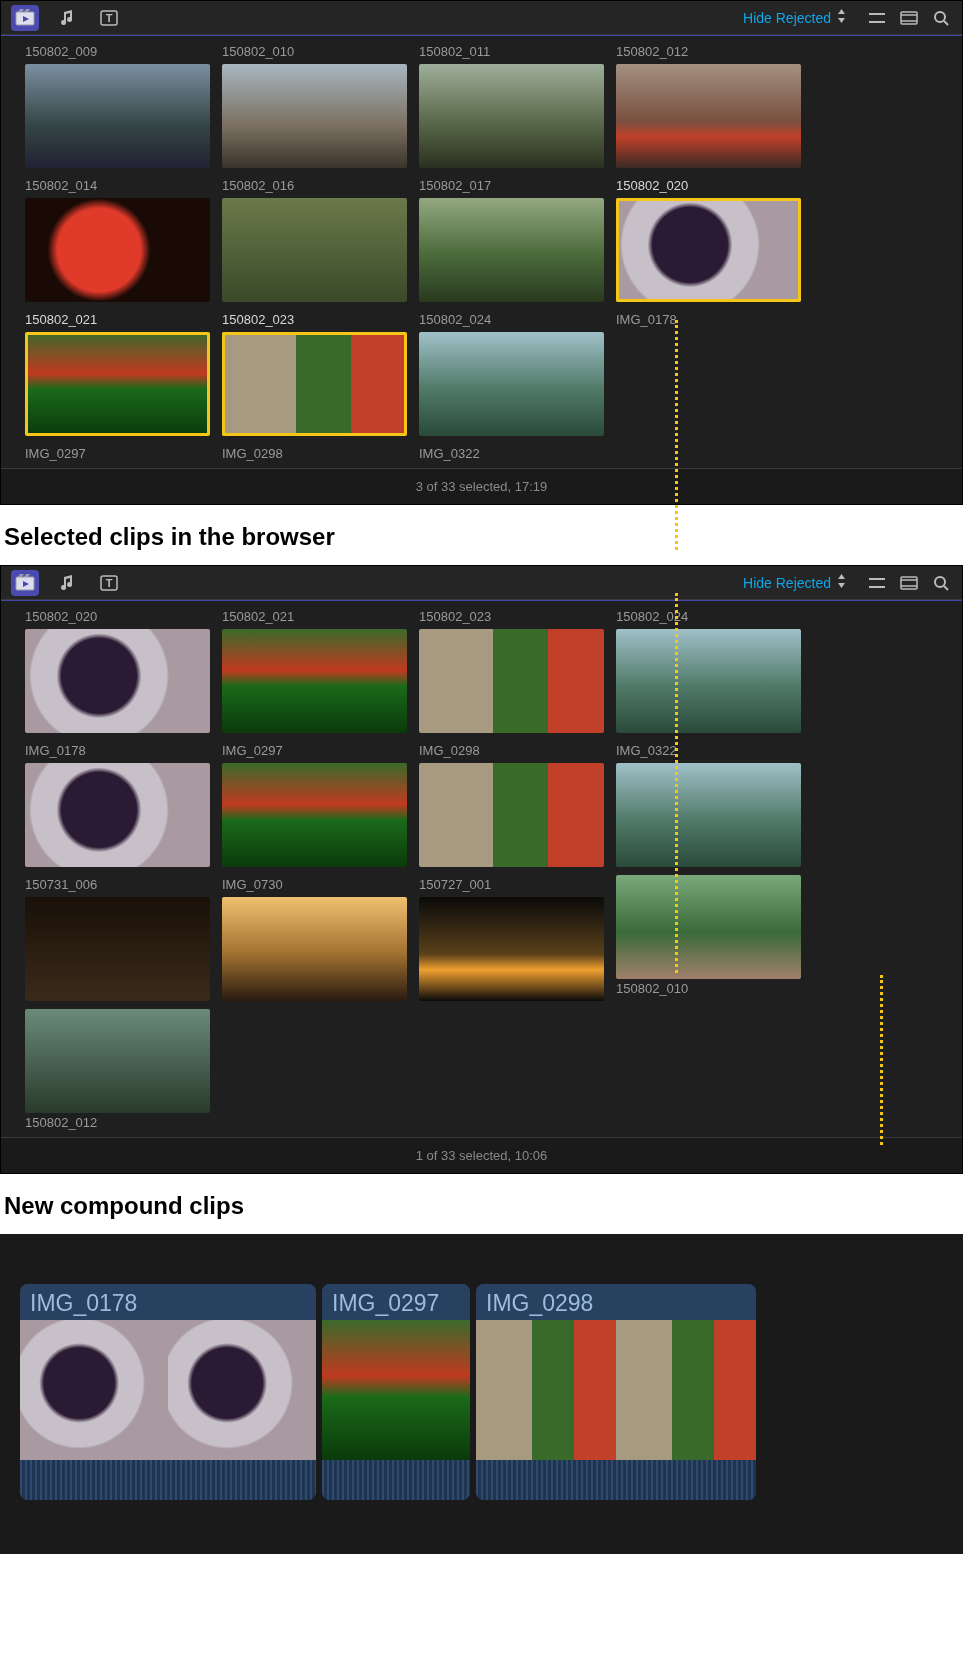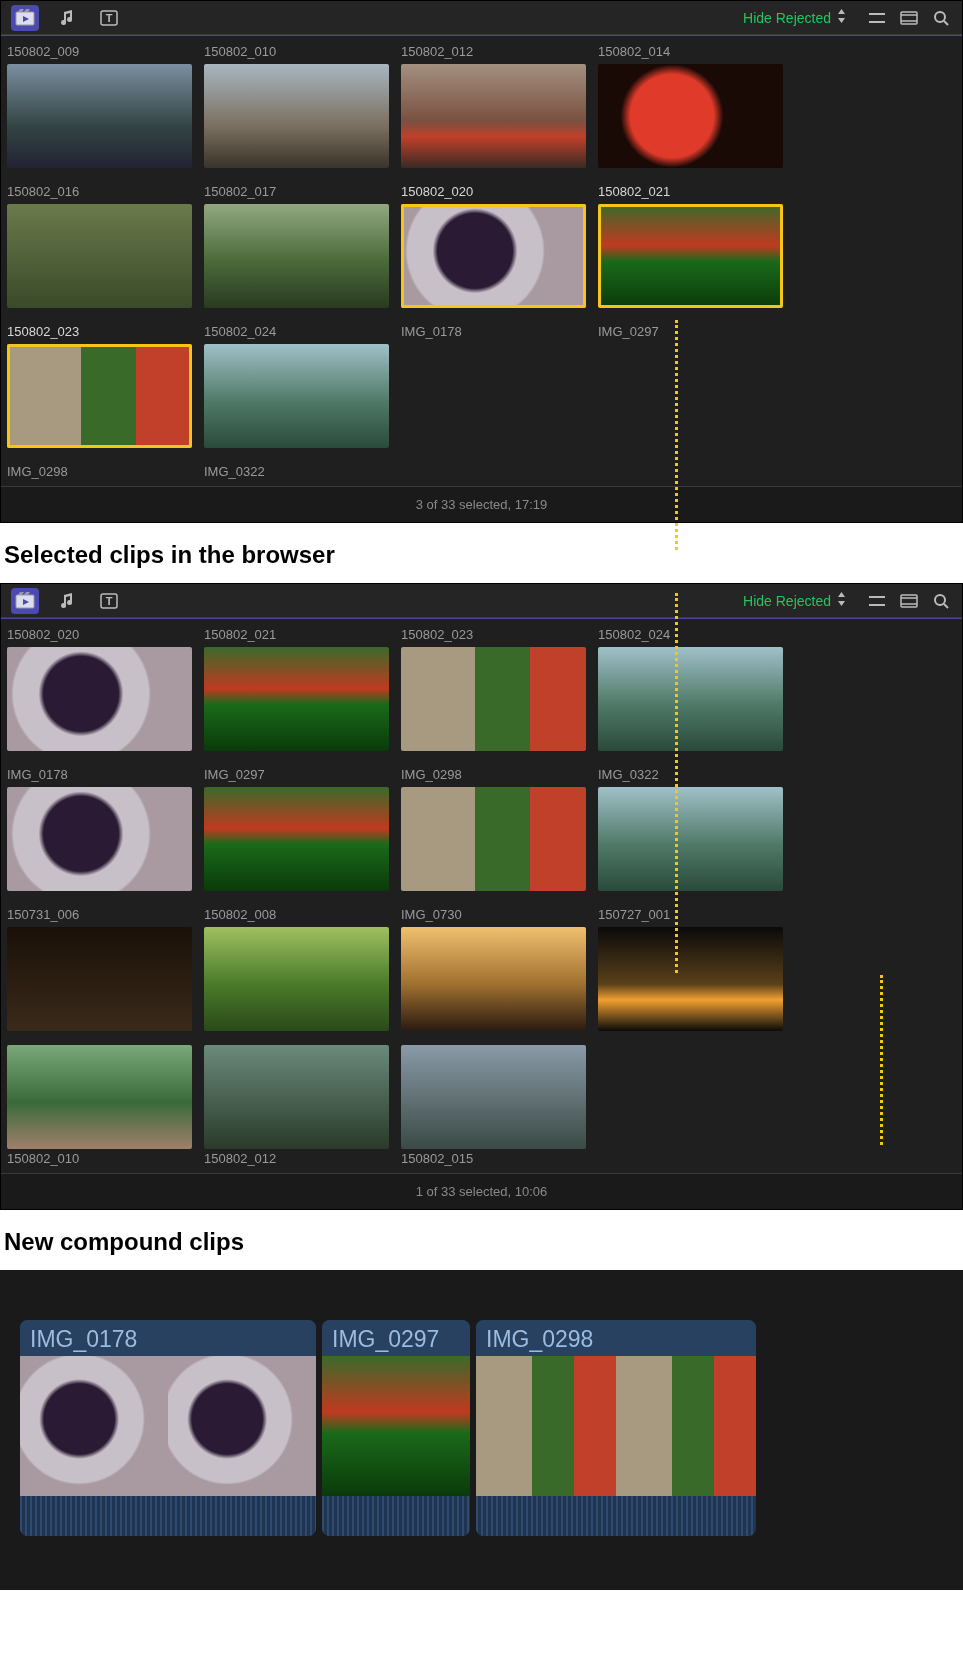--- a/index.html
+++ b/index.html
@@ -2,25 +2,25 @@
 <html><head>
 <meta charset="utf-8">
 <style>
   * { box-sizing: border-box; margin: 0; padding: 0; }
   body { font-family: -apple-system, "Helvetica Neue", Arial, sans-serif; background: #fff; color: #000; width: 963px; }
   .panel { background: #1f1f1f; color: #b8b8b8; border: 1px solid #000; }
   .toolbar { display: flex; align-items: center; height: 34px; padding: 0 10px; border-bottom: 1px solid #3a3a3a; background: #252525; }
   .toolbar .icon-btn { width: 28px; height: 26px; display:flex; align-items:center; justify-content:center; margin-right: 14px; border-radius:4px; }
   .toolbar .icon-btn.active { background: #4a4ab0; }
   .toolbar .spacer { flex: 1; }
-  .toolbar .filter { display:flex; align-items:center; color:#22c55e; font-size:14px; margin-right:10px; }
+  .toolbar .filter { display:flex; align-items:center; color:#0ea5e9; font-size:14px; margin-right:10px; }
   .toolbar .filter .chev { margin-left:6px; }
   .toolbar .right-icon { width:22px; height:22px; display:flex; align-items:center; justify-content:center; margin-left:10px; }
   .divider { height:1px; background:#4646a8; }
-  .grid { display:grid; grid-template-columns: repeat(4, 185px); gap: 14px 12px; padding: 6px 14px 2px 6px; }
+  .grid { display:grid; grid-template-columns: repeat(4, 185px); gap: 8px 12px; padding: 6px 14px 2px 24px; }
   .cell { }
   .cell .label { font-size:13px; color:#9a9a9a; margin: 2px 0 4px 0; height:16px; overflow:hidden; white-space:nowrap; }
   .cell.sel .label { color:#d8d8d8; }
   .thumb { width:185px; height:104px; background:#333; border-radius:2px; overflow:hidden; position:relative; display:block; }
   .cell.sel .thumb { outline: 3px solid #f5c518; outline-offset:-3px; border-radius:2px; }
   .status { text-align:center; font-size:13px; color:#8a8a8a; padding:10px 0; border-top:1px solid #3a3a3a; background:#1a1a1a; }
   .caption { font-weight:700; font-size:24px; padding: 18px 4px 14px 4px; color:#000; }
   .dotline { position:absolute; width:0; border-left:3px dotted #f5c518; z-index:10; }
   .timeline { background:#1a1a1a; padding:50px 20px 54px 20px; position:relative; }
   .tracks { display:flex; gap:6px; align-items:stretch; }
@@ -113,20 +113,24 @@
     <div class="grid" id="grid1">
         <div class="cell">
           <div class="label">150802_009</div>
           <div class="thumb g1"></div>
         </div>
         <div class="cell">
           <div class="label">150802_010</div>
           <div class="thumb g2"></div>
         </div>
         <div class="cell">
+          <div class="label">150802_011</div>
+          <div class="thumb g3"></div>
+        </div>
+        <div class="cell">
           <div class="label">150802_012</div>
           <div class="thumb g4"></div>
         </div>
         <div class="cell">
           <div class="label">150802_014</div>
           <div class="thumb g6"></div>
         </div>
         <div class="cell">
           <div class="label">150802_016</div>
           <div class="thumb g7"></div>
@@ -250,42 +254,34 @@
         </div>
         <div class="cell">
           <div class="label">IMG_0322</div>
           <div class="thumb g12"></div>
         </div>
         <div class="cell">
           <div class="label">150731_006</div>
           <div class="thumb g13"></div>
         </div>
         <div class="cell">
-          <div class="label">150802_008</div>
-          <div class="thumb g14"></div>
-        </div>
-        <div class="cell">
           <div class="label">IMG_0730</div>
           <div class="thumb g15"></div>
         </div>
         <div class="cell">
           <div class="label">150727_001</div>
           <div class="thumb g16"></div>
         </div>
         <div class="cell">
           <div class="thumb g17"></div>
           <div class="label">150802_010</div>
         </div>
         <div class="cell">
           <div class="thumb g18"></div>
           <div class="label">150802_012</div>
-        </div>
-        <div class="cell">
-          <div class="thumb g19"></div>
-          <div class="label">150802_015</div>
         </div>
       </div>
     <div class="status">1 of 33 selected, 10:06</div>
   </div>
 
   <div class="caption">New compound clips</div>
 
   <div class="timeline">
     <div class="tracks" id="tracks">
         <div class="clip c0">

